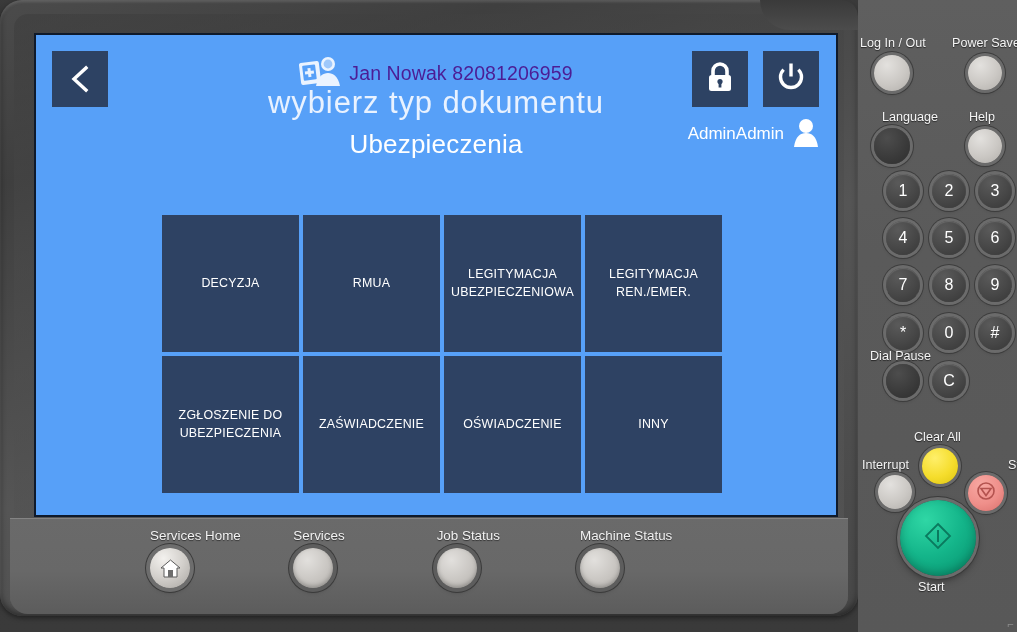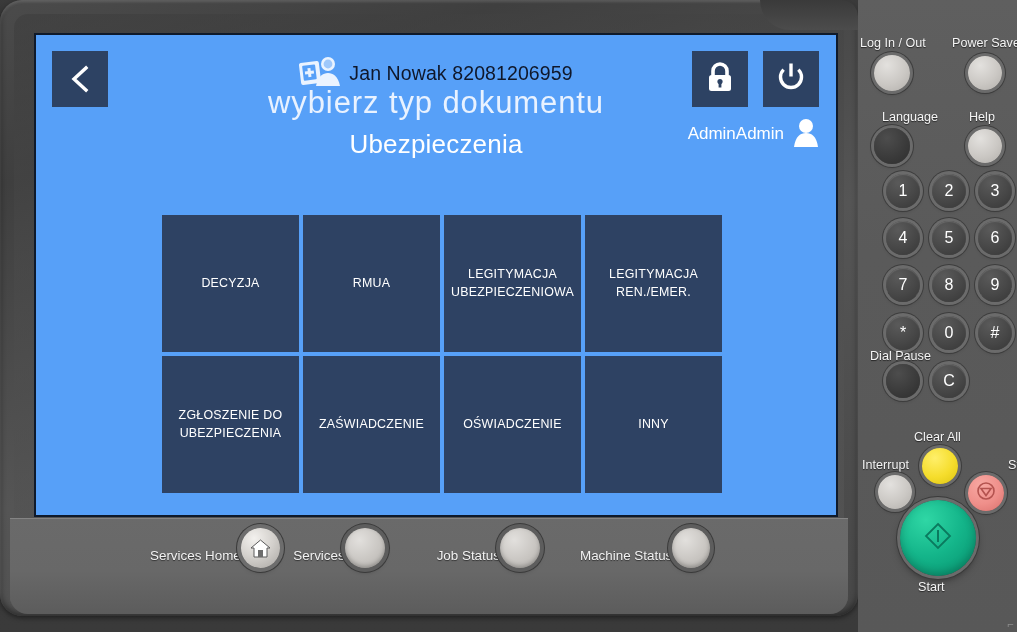--- a/index.html
+++ b/index.html
@@ -101,21 +101,21 @@
     top: 20px;
     width: 100%;
     display: flex;
     align-items: center;
     justify-content: center;
     gap: 8px;
     pointer-events: none;
   }
   .user-icon { display:block; }
   .user-name {
-    color: #0f172a;
+    color: #4c1d95;
     font-size: 19.5px;
     letter-spacing: .1px;
     white-space: nowrap;
   }
 
   .screen-title {
     position: absolute;
     left: 0; top: 50px;
     width: 100%;
     text-align: center;
@@ -201,21 +201,22 @@
     position: absolute;
     left: 150px;
     top: 528px;
     width: 560px;
     display: flex;
     justify-content: space-between;
   }
   .hard-item {
     width: 130px;
     display: flex;
-    align-items: flex-end;
+    flex-direction: column;
+    align-items: flex-start;
     cursor: pointer;
   }
   .hard-label {
     color: #f2f2f2;
     font-size: 13.4px;
     margin-bottom: 5px;
     text-shadow: 0 1px 1px rgba(0,0,0,.55);
     white-space: nowrap;
   }
   .rbtn {

